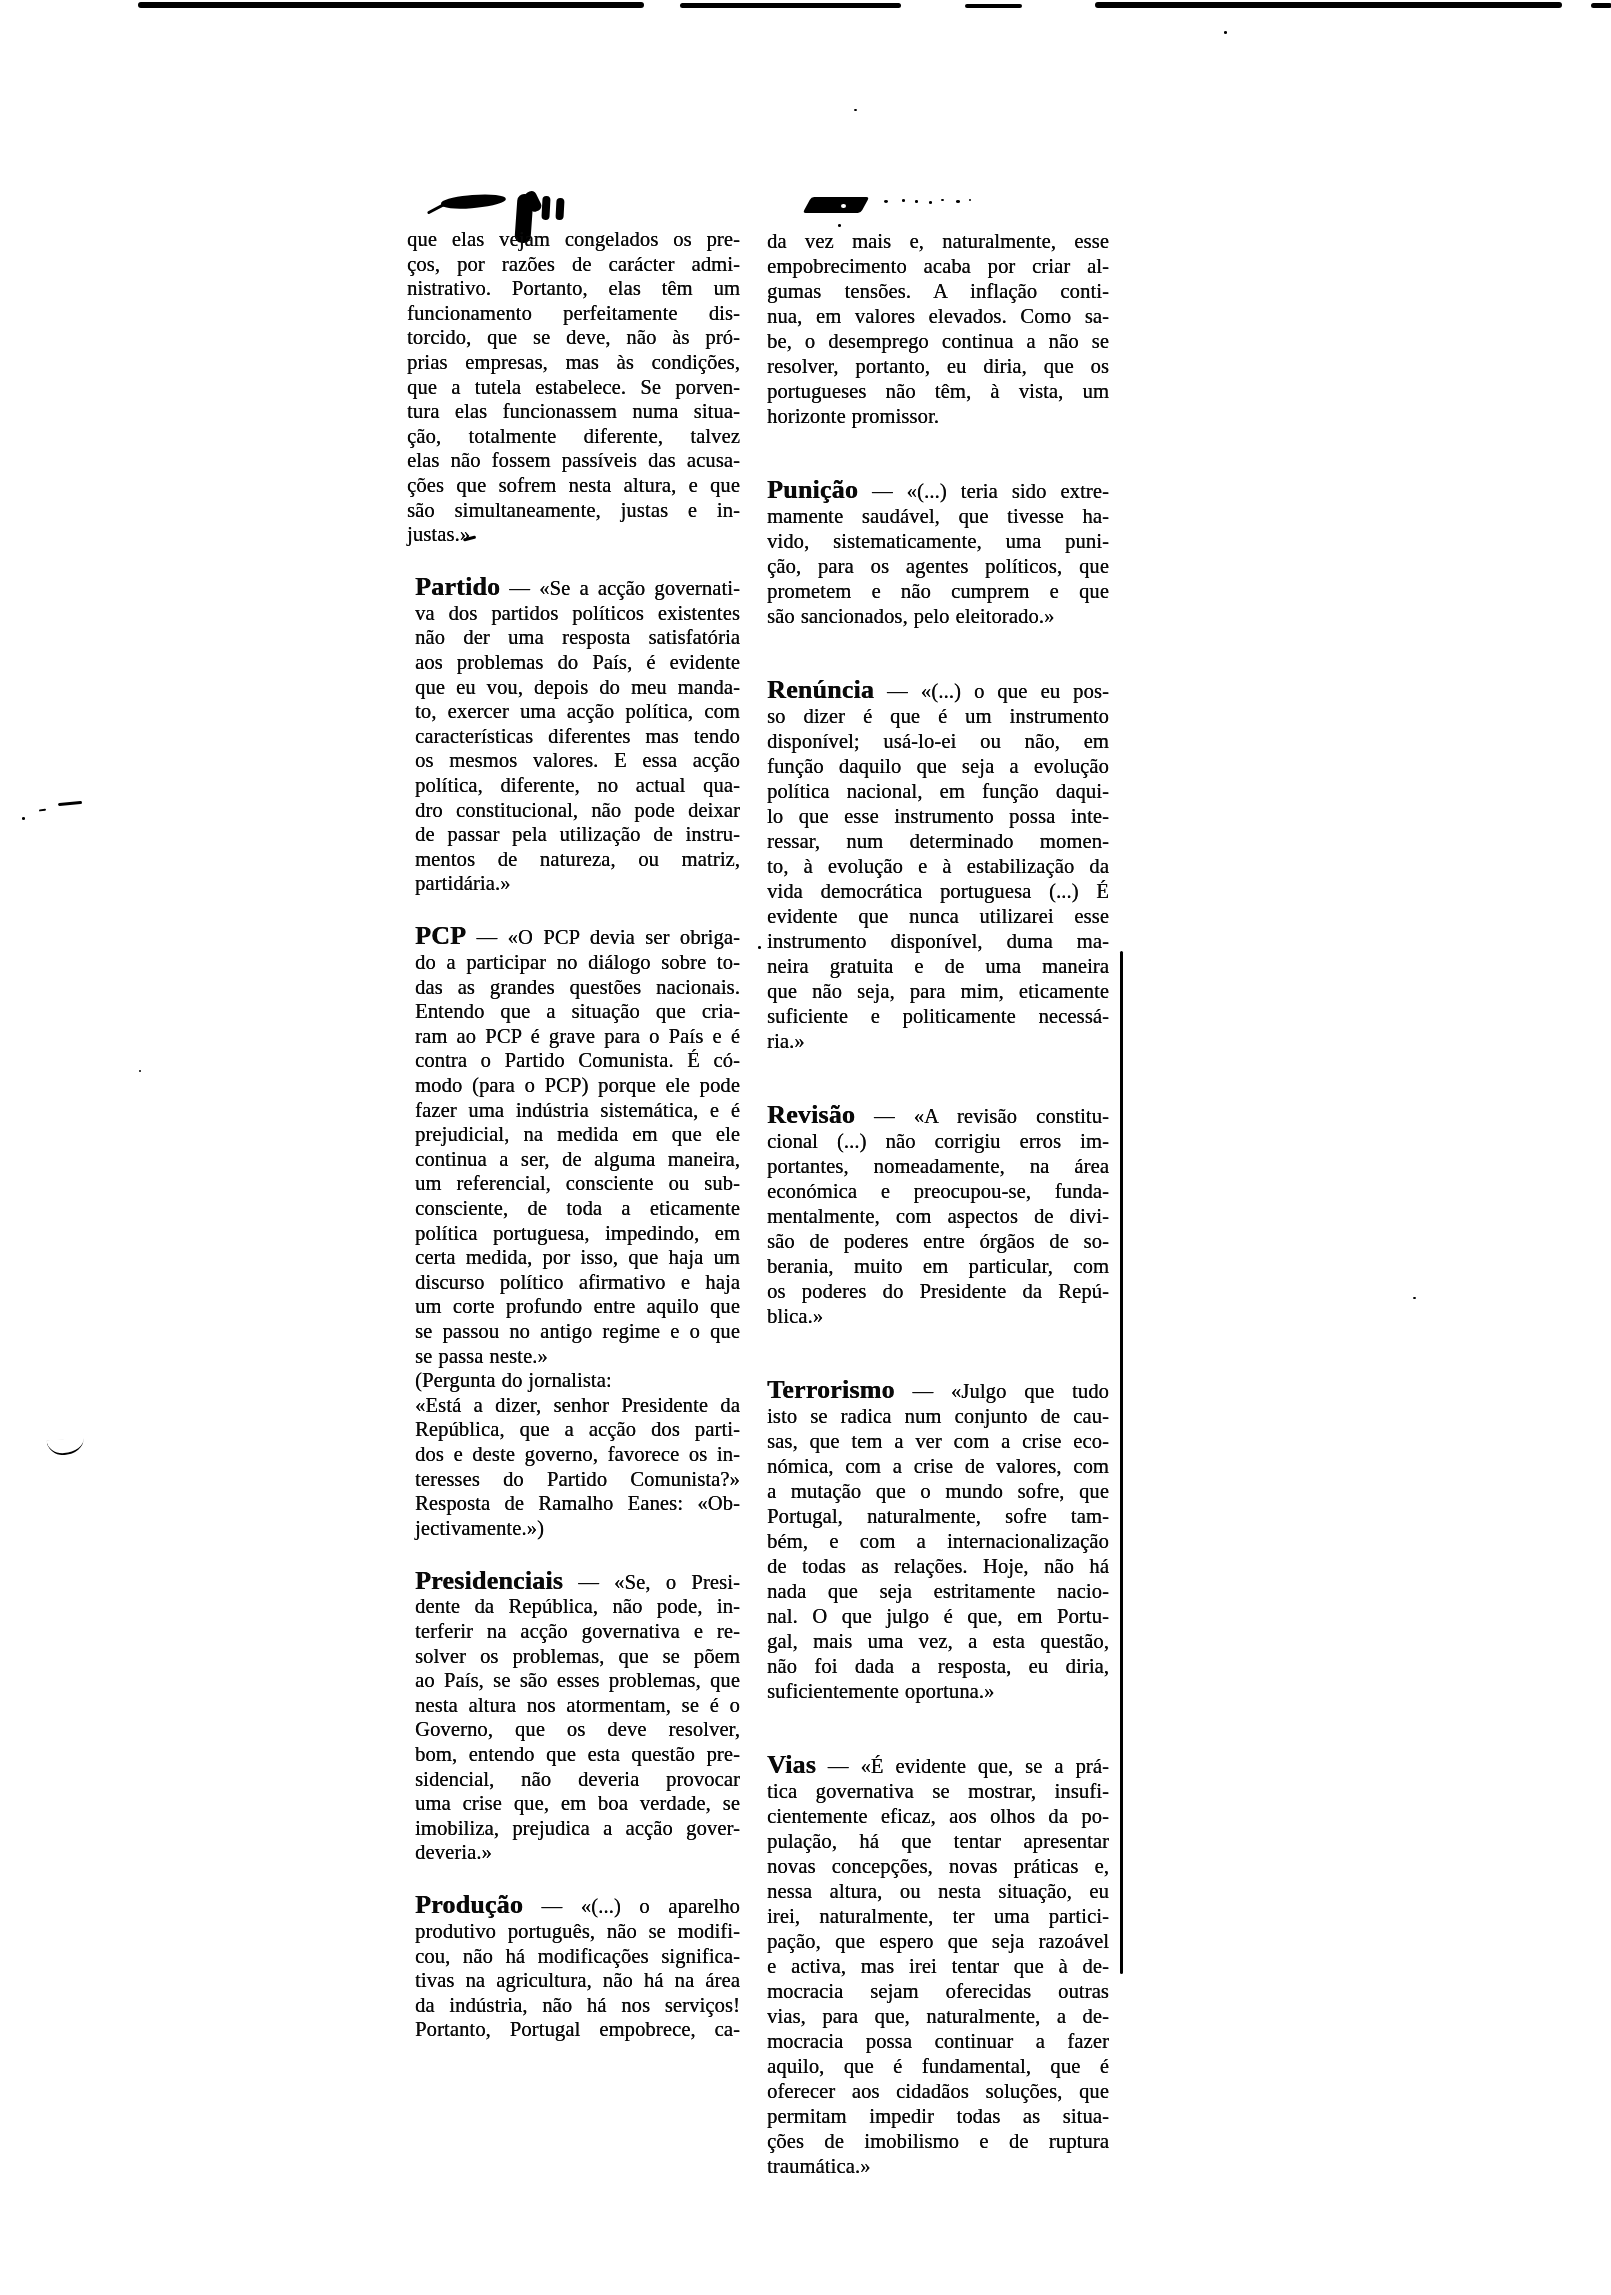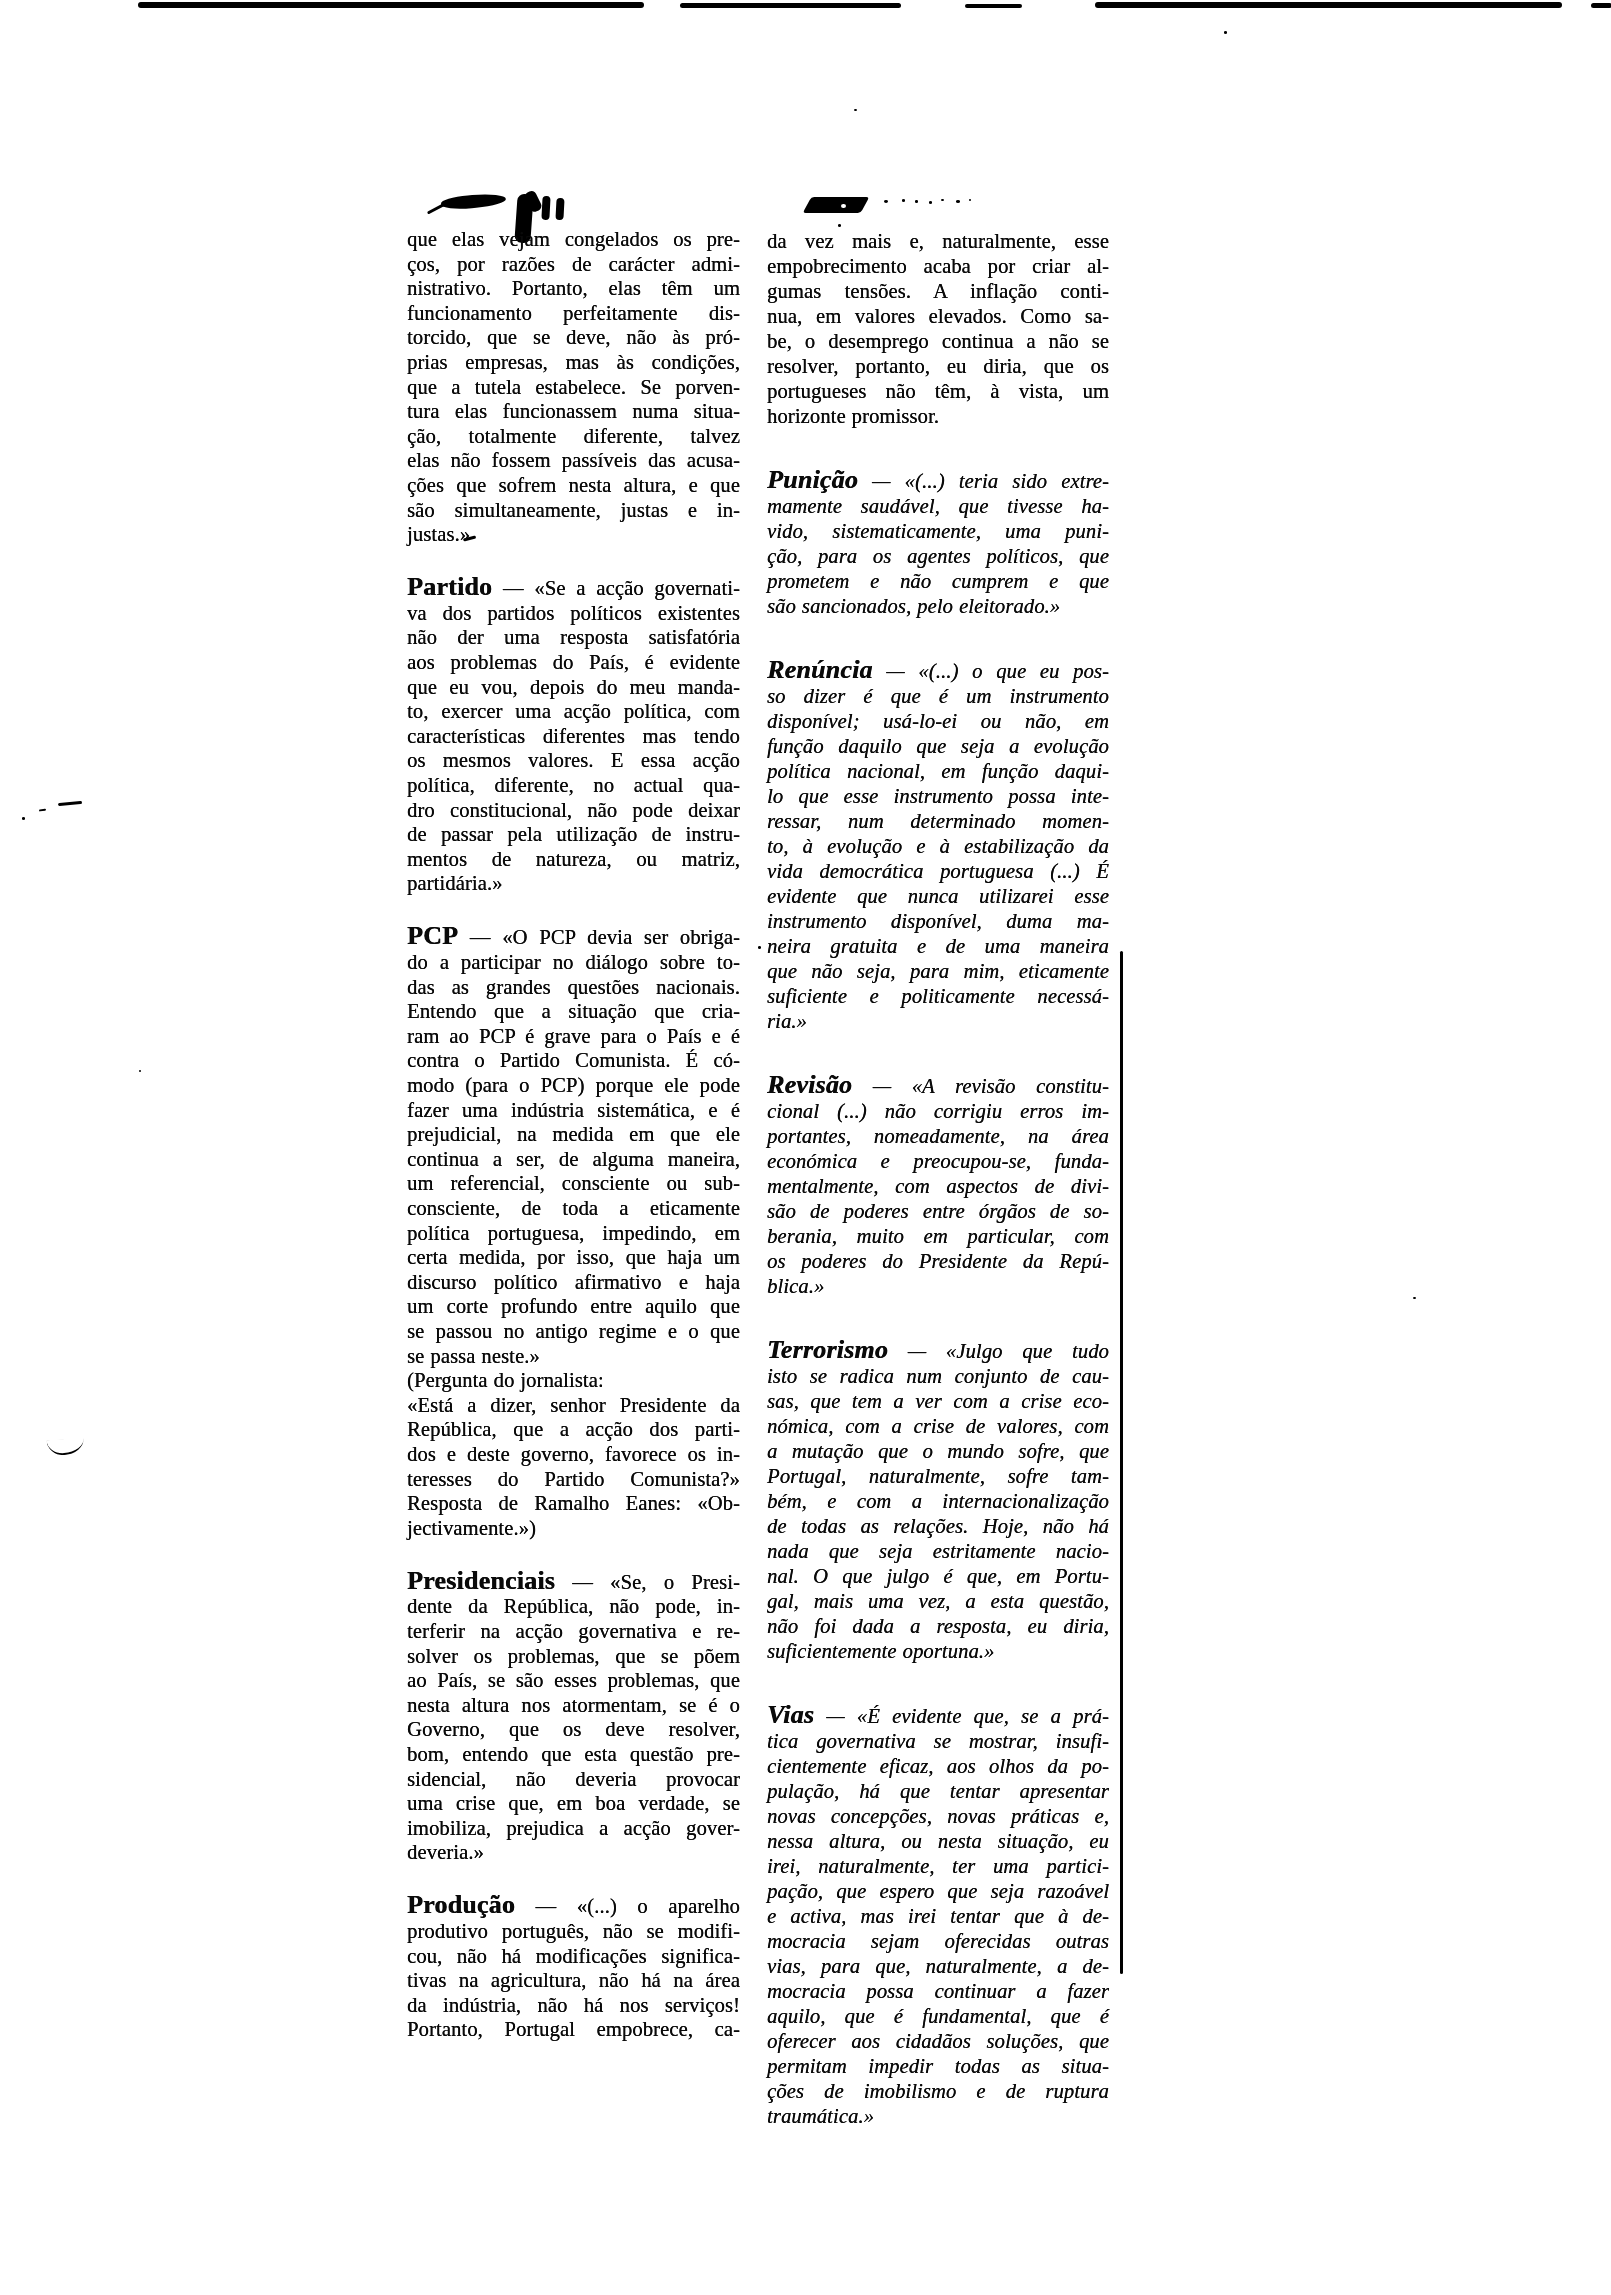--- a/index.html
+++ b/index.html
@@ -16,22 +16,22 @@
     color: #0a0a0a;
   }
   .page { position: absolute; inset: 0; background: #ffffff; padding-left: 40px; }
 
   
   .col { position: absolute; }
   #col-left  { left: 407px;  top: 227px; width: 333px; }
   #col-right { left: 767px; top: 229px; width: 342px; }
 
   .block { margin: 0; padding: 0; }
-  #col-left  .block + .block { margin-top: 28.5px; }
-  #col-right .block + .block { margin-top: 38px; font-style: italic; }
+  #col-left  .block + .block { margin-top: 28.5px; margin-left: 8px; }
+  #col-right .block + .block { margin-top: 48px; }
 
   .line {
     font-size: 20.6px;
     line-height: 24.6px;
     text-align: justify;
     text-align-last: justify;
     letter-spacing: 0.1px;
     word-spacing: 0.7px;
     text-shadow: 0.2px 0 0 currentColor;
     white-space: nowrap;

